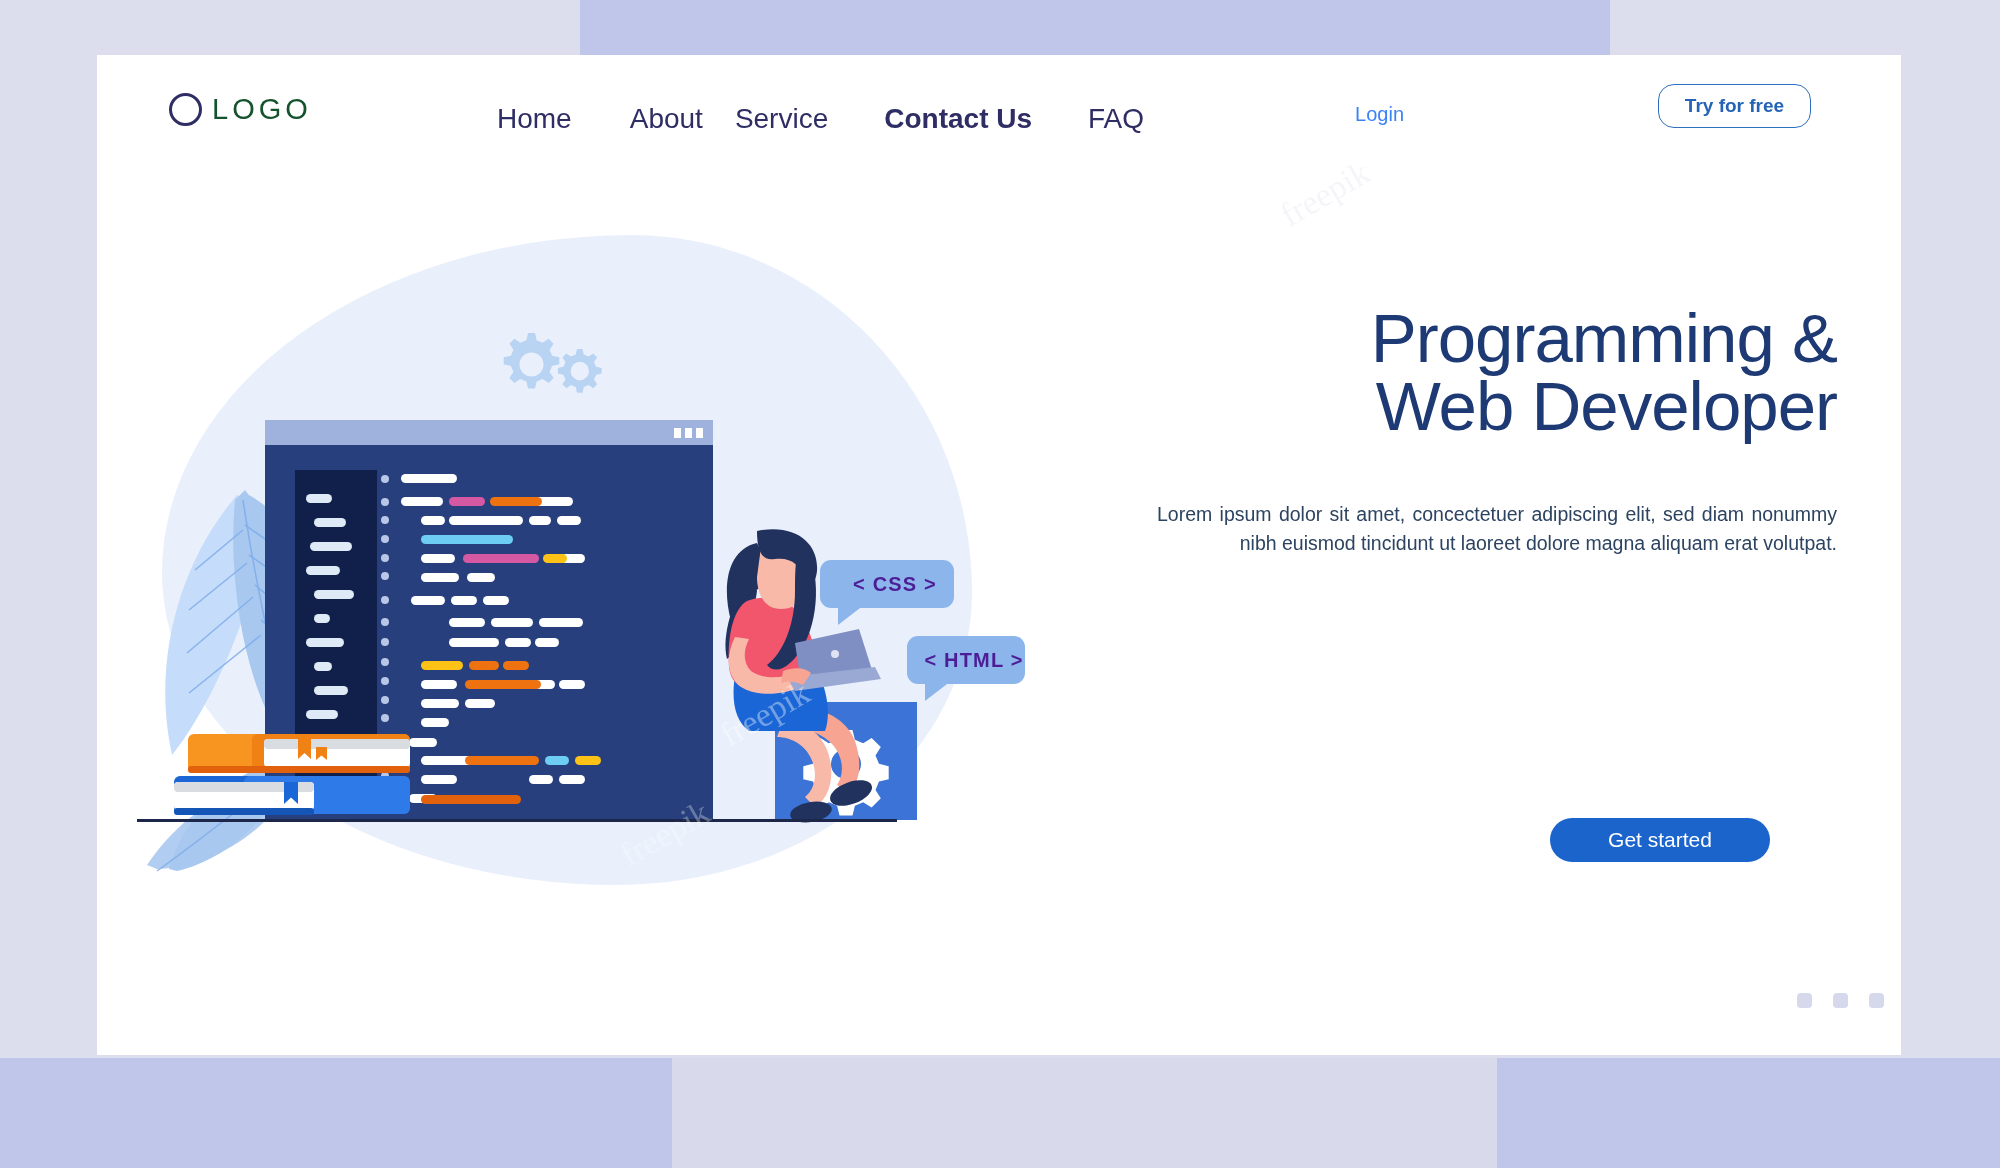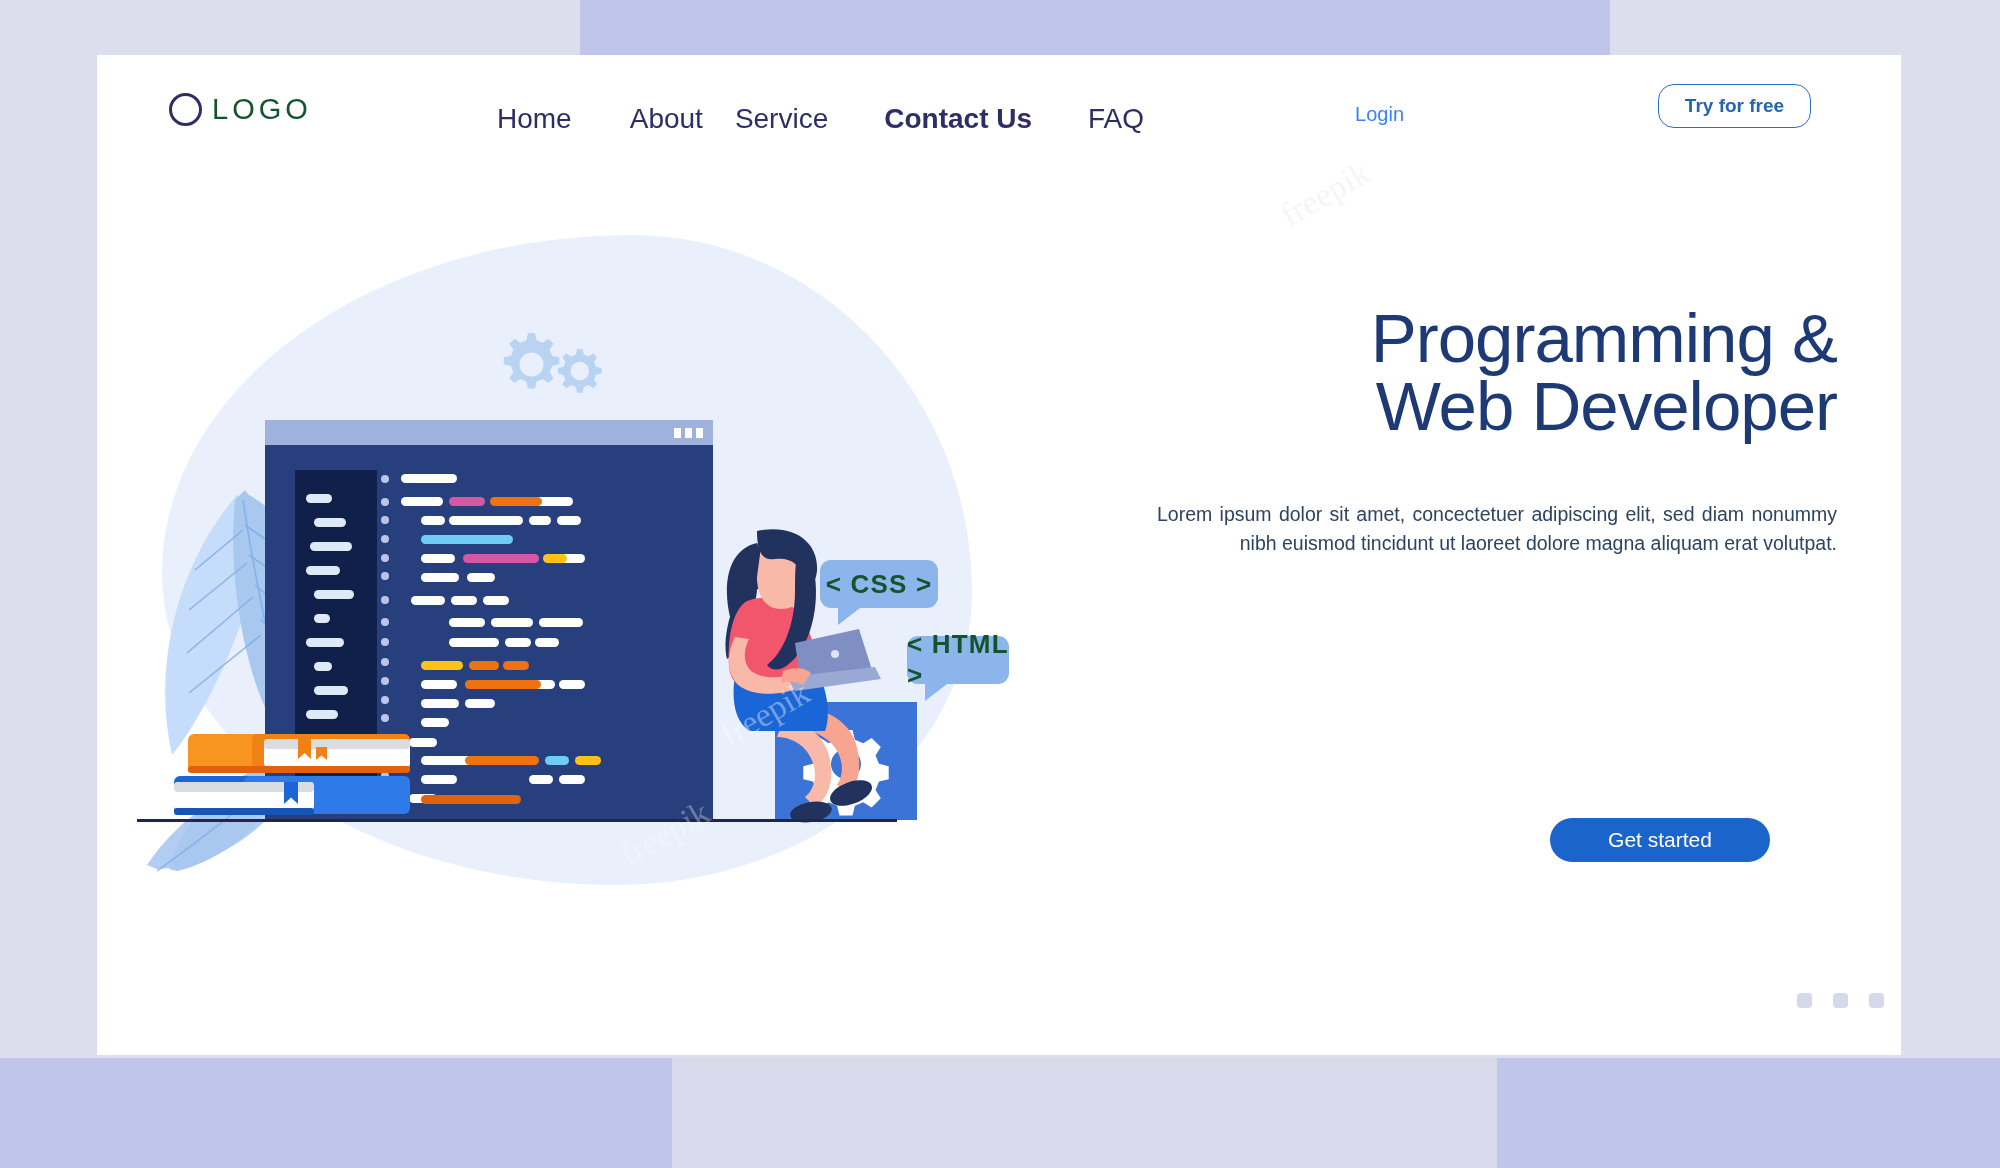--- a/index.html
+++ b/index.html
@@ -69,22 +69,22 @@
   .ground{position:absolute;left:40px;top:584px;width:760px;height:3px;background:#1d2749;}
 
   .codewin{position:absolute;left:168px;top:185px;width:448px;height:400px;}
   .codewin-bar{position:absolute;left:0;top:0;width:100%;height:25px;background:#9fb2dd;}
   .codewin-dots{position:absolute;right:10px;top:8px;display:flex;gap:4px;}
   .codewin-dots span{width:7px;height:10px;background:#ffffff;}
   .codewin-body{position:absolute;left:0;top:25px;width:100%;height:375px;background:#27407d;}
   .codewin-side{position:absolute;left:30px;top:50px;width:82px;height:325px;background:#11204a;}
 
   .bubble{position:absolute;background:#8cb5ec;border-radius:11px;
-          color:#14532d;font-weight:700;font-size:26px;letter-spacing:1.2px;
-          display:flex;align-items:center;justify-content:center;}
+          color:#4c1d95;font-weight:700;font-size:20px;letter-spacing:1.2px;
+          display:flex;align-items:center;justify-content:center;padding-left:16px;}
   .bubble:after{content:"";position:absolute;left:18px;bottom:-17px;
           width:0;height:0;border-left:0 solid transparent;
           border-right:26px solid transparent;border-top:20px solid #8cb5ec;}
   .bubble-css{left:723px;top:325px;width:118px;height:48px;}
   .bubble-html{left:810px;top:401px;width:102px;height:48px;}
 
   .gearbox{position:absolute;left:678px;top:467px;width:142px;height:118px;background:#3b74d6;}
 
   .watermark{position:absolute;color:#fff;opacity:.38;font-size:34px;
              font-family:"Liberation Serif",serif;pointer-events:none;user-select:none;}

